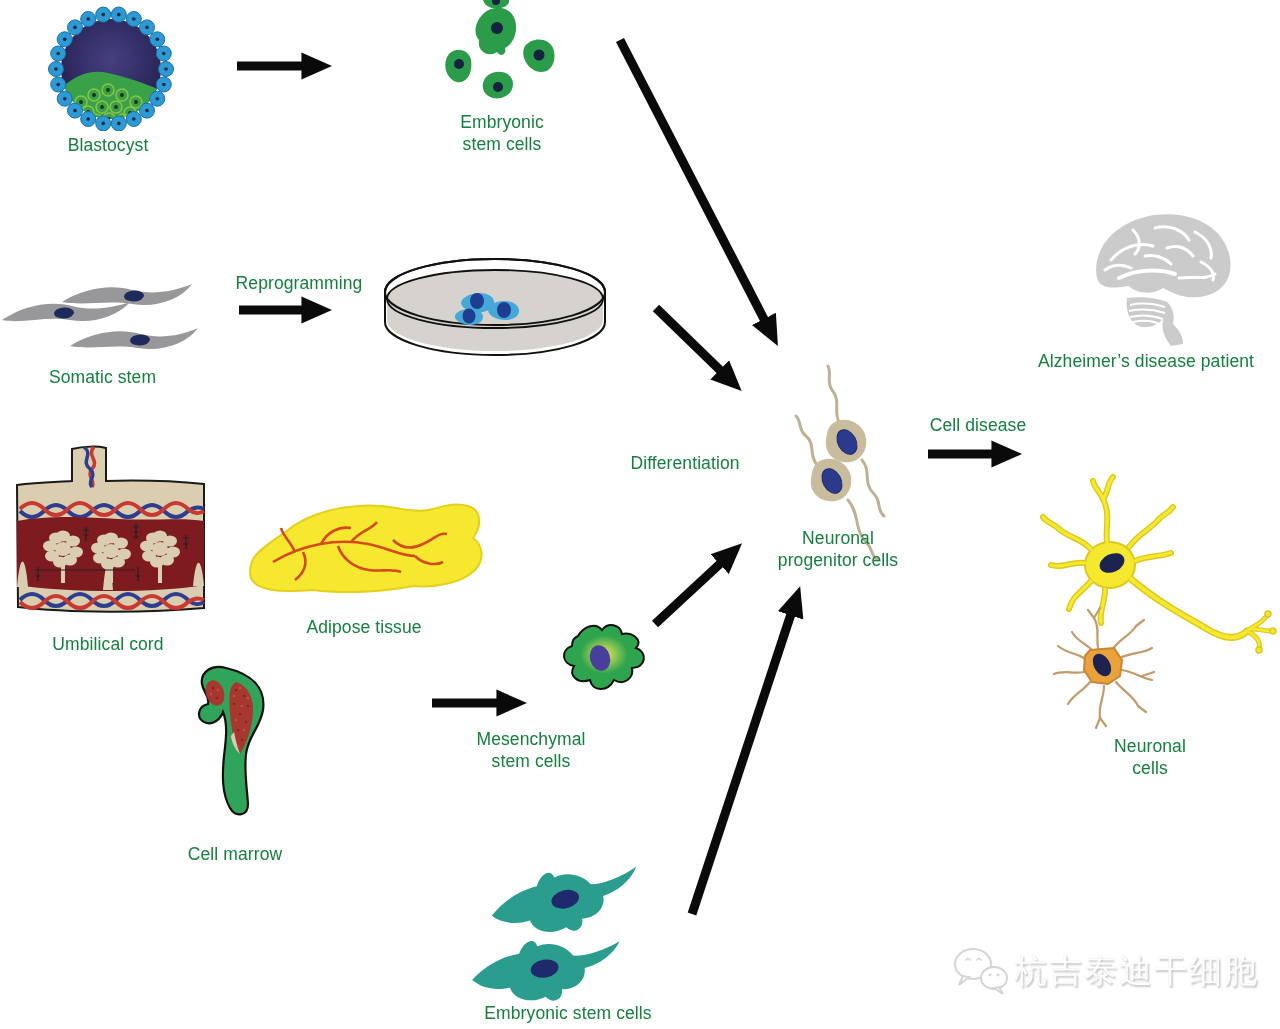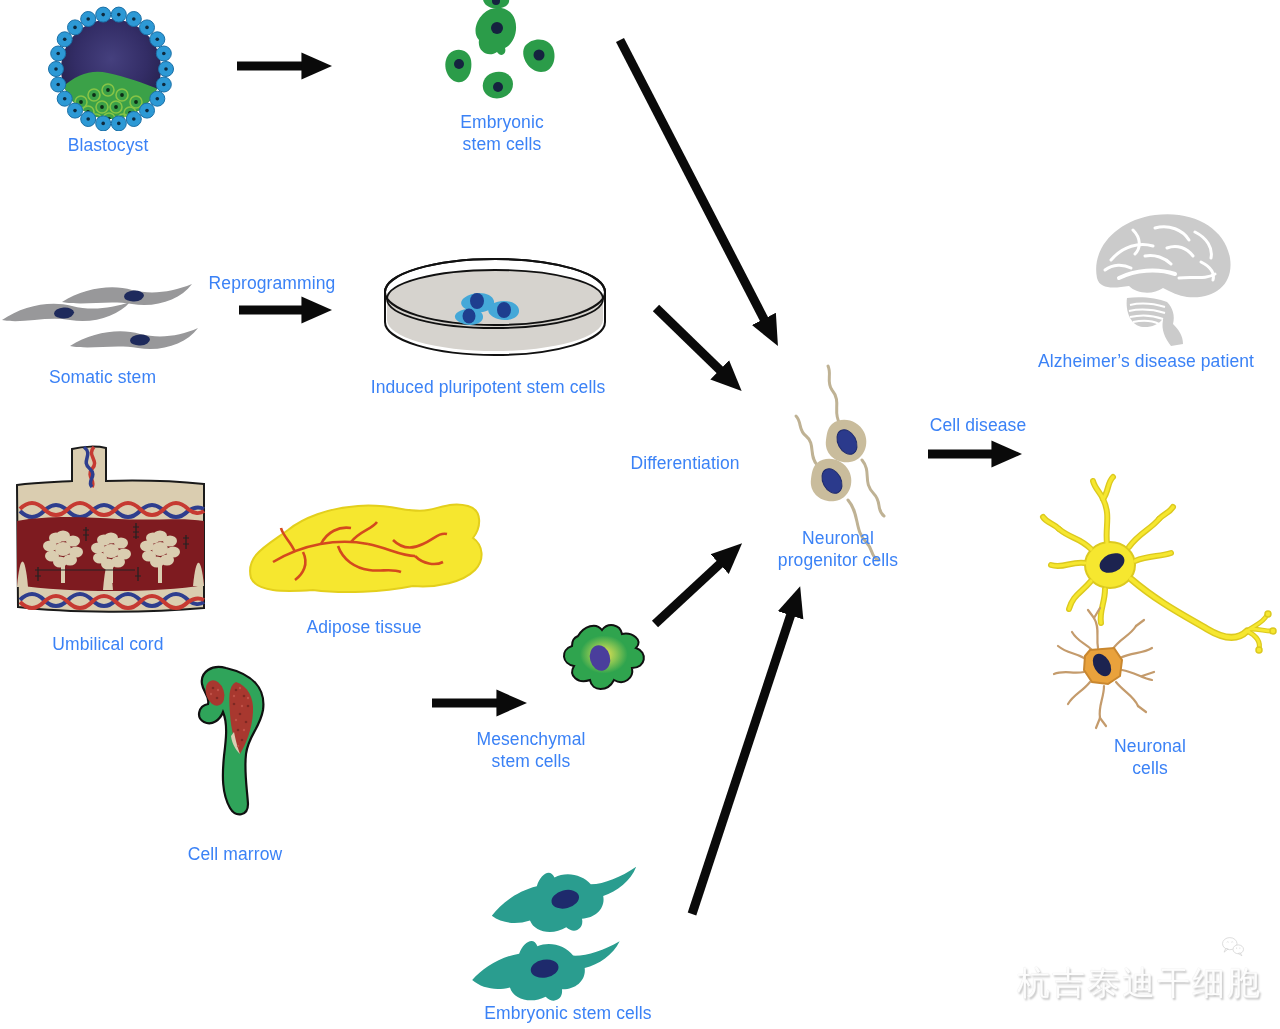--- a/index.html
+++ b/index.html
@@ -1,22 +1,22 @@
 <!DOCTYPE html>
 <html><head>
 <meta charset="utf-8">
 <style>
   html,body{margin:0;padding:0;background:#ffffff;}
   #canvas{position:relative;width:1280px;height:1029px;background:#ffffff;overflow:hidden;
           font-family:"Liberation Sans",sans-serif;}
   .abs{position:absolute;}
-  .lbl{position:absolute;font-size:17.5px;line-height:1.25;color:#3b82f6;text-align:center;
+  .lbl{position:absolute;font-size:17.5px;line-height:1.25;color:#15803d;text-align:center;
        white-space:pre-line;letter-spacing:.1px;}
   #arrows{position:absolute;left:0;top:0;pointer-events:none;}
-  .wm{position:absolute;left:952px;top:936px;width:310px;height:70px;display:flex;align-items:flex-end;gap:4px;flex-direction:column;}
+  .wm{position:absolute;left:952px;top:936px;width:310px;height:70px;display:flex;align-items:center;gap:4px;}
   .wm-text{font-size:33px;font-weight:500;letter-spacing:2px;color:#fdfdfd;
            text-shadow:0 0 1px #dcdcdc,1.5px 1.5px 2px #c4c4c4;white-space:nowrap;}
 </style>
 </head>
 <body>
 
 <div id="canvas">
 
   <svg id="arrows" width="1280" height="1029" viewBox="0 0 1280 1029">
     <defs>
@@ -410,22 +410,21 @@
       <path d="M52,52 C44,44 38,44 32,34"></path>
     </g>
     <path d="M50,52 L74,50 L82,62 L80,78 L68,86 L52,84 L44,72 L45,58 Z" fill="#e9a23c" stroke="#c9872f" stroke-width="2"></path>
     <ellipse cx="62" cy="67" rx="8" ry="12" transform="rotate(-30 62 67)" fill="#1c2350"></ellipse>
   </svg>
 
   <div class="lbl" style="left:28px;top:135px;width:160px">Blastocyst</div>
   <div class="lbl" style="left:417px;top:112px;width:170px">Embryonic
 stem cells</div>
   <div class="lbl" style="left:15px;top:367px;width:175px">Somatic stem</div>
-  <div class="lbl" style="left:182px;top:273px;width:180px">Reprogramming</div>
-  <div class="lbl" style="left:328px;top:377px;width:320px">Induced pluripotent stem cells</div>
+  <div class="lbl" style="left:209px;top:273px;width:180px">Reprogramming</div>
   <div class="lbl" style="left:599px;top:453px;width:172px">Differentiation</div>
   <div class="lbl" style="left:740px;top:528px;width:196px">Neuronal
 progenitor cells</div>
   <div class="lbl" style="left:900px;top:415px;width:156px">Cell disease</div>
   <div class="lbl" style="left:1012px;top:351px;width:268px">Alzheimer’s disease patient</div>
   <div class="lbl" style="left:18px;top:634px;width:180px">Umbilical cord</div>
   <div class="lbl" style="left:269px;top:617px;width:190px">Adipose tissue</div>
   <div class="lbl" style="left:145px;top:844px;width:180px">Cell marrow</div>
   <div class="lbl" style="left:440px;top:729px;width:182px">Mesenchymal
 stem cells</div>

